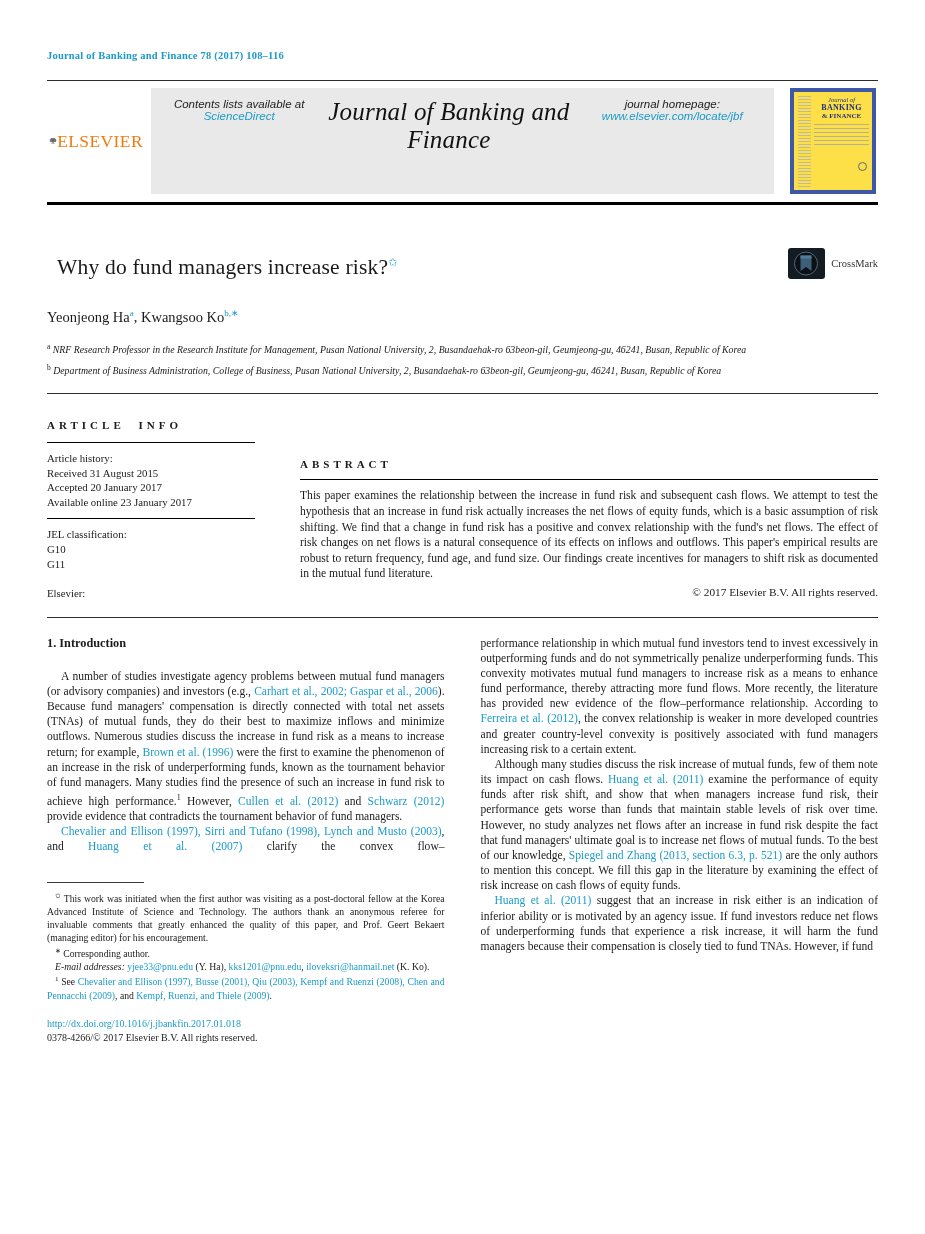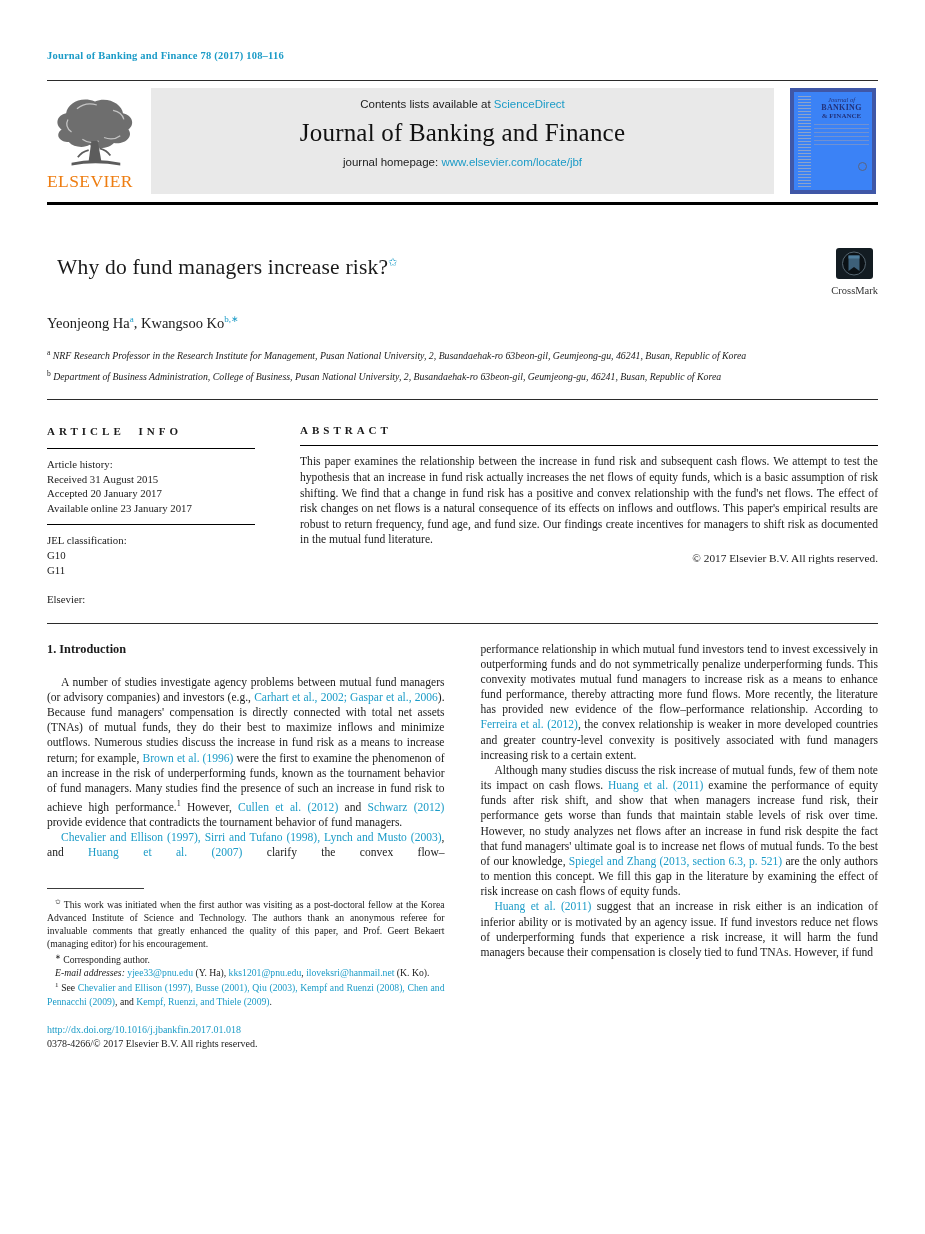--- a/index.html
+++ b/index.html
@@ -18,52 +18,52 @@
   .jref { text-align:left; font-size:10.5px; color:var(--link); letter-spacing:.2px;font-weight:bold; }
 
   .rule { height:0; border-top:1px solid #2b2b2b; }
   .rule.top { margin-top:19px; }
   .rule.thick { border-top:3.5px solid #000; margin-top:8px; }
   .rule.mid1 { margin-top:13px; }
   .rule.mid2 { margin-top:16px; }
 
   
   .head-band { display:flex; margin-top:7px; height:106px; }
-  .els { width:104px; display:flex; flex-direction:column; align-items:flex-start; justify-content:flex-end; padding:1px 8px 2px 0; }
+  .els { width:104px; display:flex; align-items:center; justify-content:flex-end; padding:1px 8px 2px 0; }
   .els svg { display:block; margin-left:2px; }
   .els-word { color:var(--orange); font-size:17.5px; letter-spacing:.4px; margin-top:1px; }
-  .gray-box { flex:1; background:var(--banner); display:flex; flex-direction:column; justify-content:space-between; text-align:center; padding:10px 8px 26px; }
+  .gray-box { flex:1; background:var(--banner); display:flex; flex-direction:row; justify-content:space-between; text-align:center; padding:10px 8px 12px;font-style:italic; }
   .sansline { font-family:"Liberation Sans", sans-serif; font-size:11.5px; color:#222; }
   .jtitle { font-size:25px; color:#111; letter-spacing:.2px; }
-  .cover { width:86px; margin-left:16px; margin-right:2px; border:4px solid var(--coverblue); background:#3b82f6; padding:4px 3px 3px 4px; display:flex; }
+  .cover { width:86px; margin-left:16px; margin-right:2px; border:4px solid var(--coverblue); background:#fde047; padding:4px 3px 3px 4px; display:flex; }
   .cover-strip { width:13px; height:92px; background:repeating-linear-gradient(#a9aebc 0 1px, transparent 1px 3px); opacity:.75; margin-right:3px; flex-shrink:0; }
   .cover-main { flex:1; color:#23327a; text-align:center; }
   .cv1 { font-size:6.5px; font-style:italic; }
   .cv2 { font-size:8px; font-weight:bold; letter-spacing:.3px; }
   .cv3 { font-size:7px; font-weight:bold; }
   .cv-lines { margin-top:4px; height:22px; background:repeating-linear-gradient(#8c99c0 0 1px, transparent 1px 4px); opacity:.65; }
   .cv-seal { width:9px; height:9px; border-radius:50%; border:1px solid #5a6480; margin:16px 2px 0 auto; }
 
   
   .title-row { display:flex; align-items:flex-start; margin-top:40px; }
   .title { flex:1; margin:10px; font-weight:normal; font-size:21.5px; letter-spacing:.2px; }
   .title sup { font-size:11px; }
-  .crossmark { display:flex; align-items:center; gap:6px; margin-top:3px; flex-shrink:0;flex-direction:column; }
+  .crossmark { display:flex; align-items:center; gap:6px; margin-top:3px; flex-shrink:0; }
   .cm-label { font-size:10.5px; color:#333; }
   .authors { margin-top:18px; font-size:14.5px; }
   .authors .para { margin:0; text-align:left; }
   .authors sup { font-size:9px; }
   .affils { margin-top:12px; font-size:9.8px; line-height:18px; }
   .affils .para { margin:0; font-style:italic; text-align:left; }
   .affils sup { font-style:normal; font-size:7.5px; }
 
   
   .meta-row { display:flex; padding-top:24px;justify-content:center; }
   .info-col { width:208px; margin-right:45px; flex-shrink:0; font-size:10.8px; line-height:14.6px; }
-  .abs-col { flex:1; font-size:11.6px; }
+  .abs-col { flex:1; font-size:11.6px;margin-top:40px; }
   .sec-head { font-size:11px; font-weight:bold; letter-spacing:4px; word-spacing:7px; }
   .col-rule { border-top:1px solid #000; margin:9px 0 8px; }
   .info-label { }
   .kw-group { margin-top:15px; }
   .abs-text { margin:0; text-align:justify; line-height:15.6px; }
   .abs-copy { text-align:right; margin-top:4px; font-size:11.3px; }
 
   
   .body-cols { display:flex; gap:36px; margin-top:18px; }
   .bcol { flex:1; font-size:11.55px; line-height:15.15px; }

